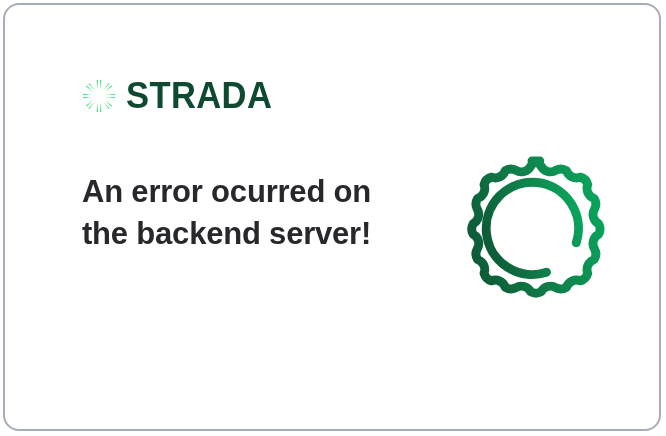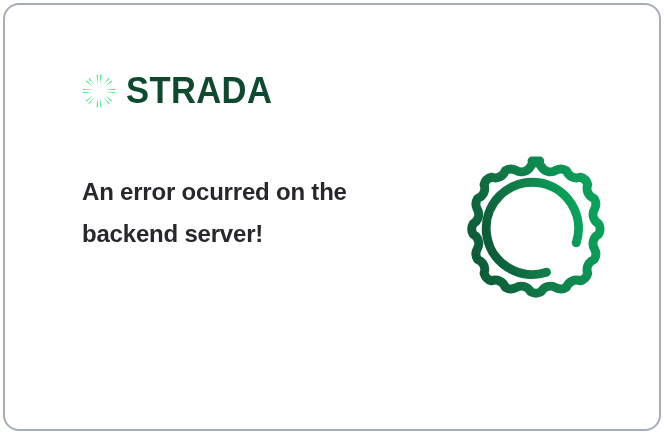--- a/index.html
+++ b/index.html
@@ -27,21 +27,21 @@
     border-radius: 16px;
   }
 
   
   #brand-logo {
     position: absolute;
     left: 76px;
     top: 68px;
     height: 46px;
     display: flex;
-    align-items: flex-start;
+    align-items: center;
     gap: 9px;
   }
   #brand-mark {
     width: 36px;
     height: 36px;
     display: block;
     flex: none;
   }
   #brand-wordmark {
     font-size: 36px;
@@ -54,21 +54,21 @@
     transform-origin: left center;
   }
 
   
   #error-headline {
     position: absolute;
     left: 77px;
     top: 166px;
     width: 300px;
     margin: 0;
-    font-size: 24px;
+    font-size: 31px;
     line-height: 42px;
     font-weight: 700;
     letter-spacing: -0.2px;
     color: #26282b;
   }
 
   
   #gear-illustration {
     position: absolute;
     left: 446px;

